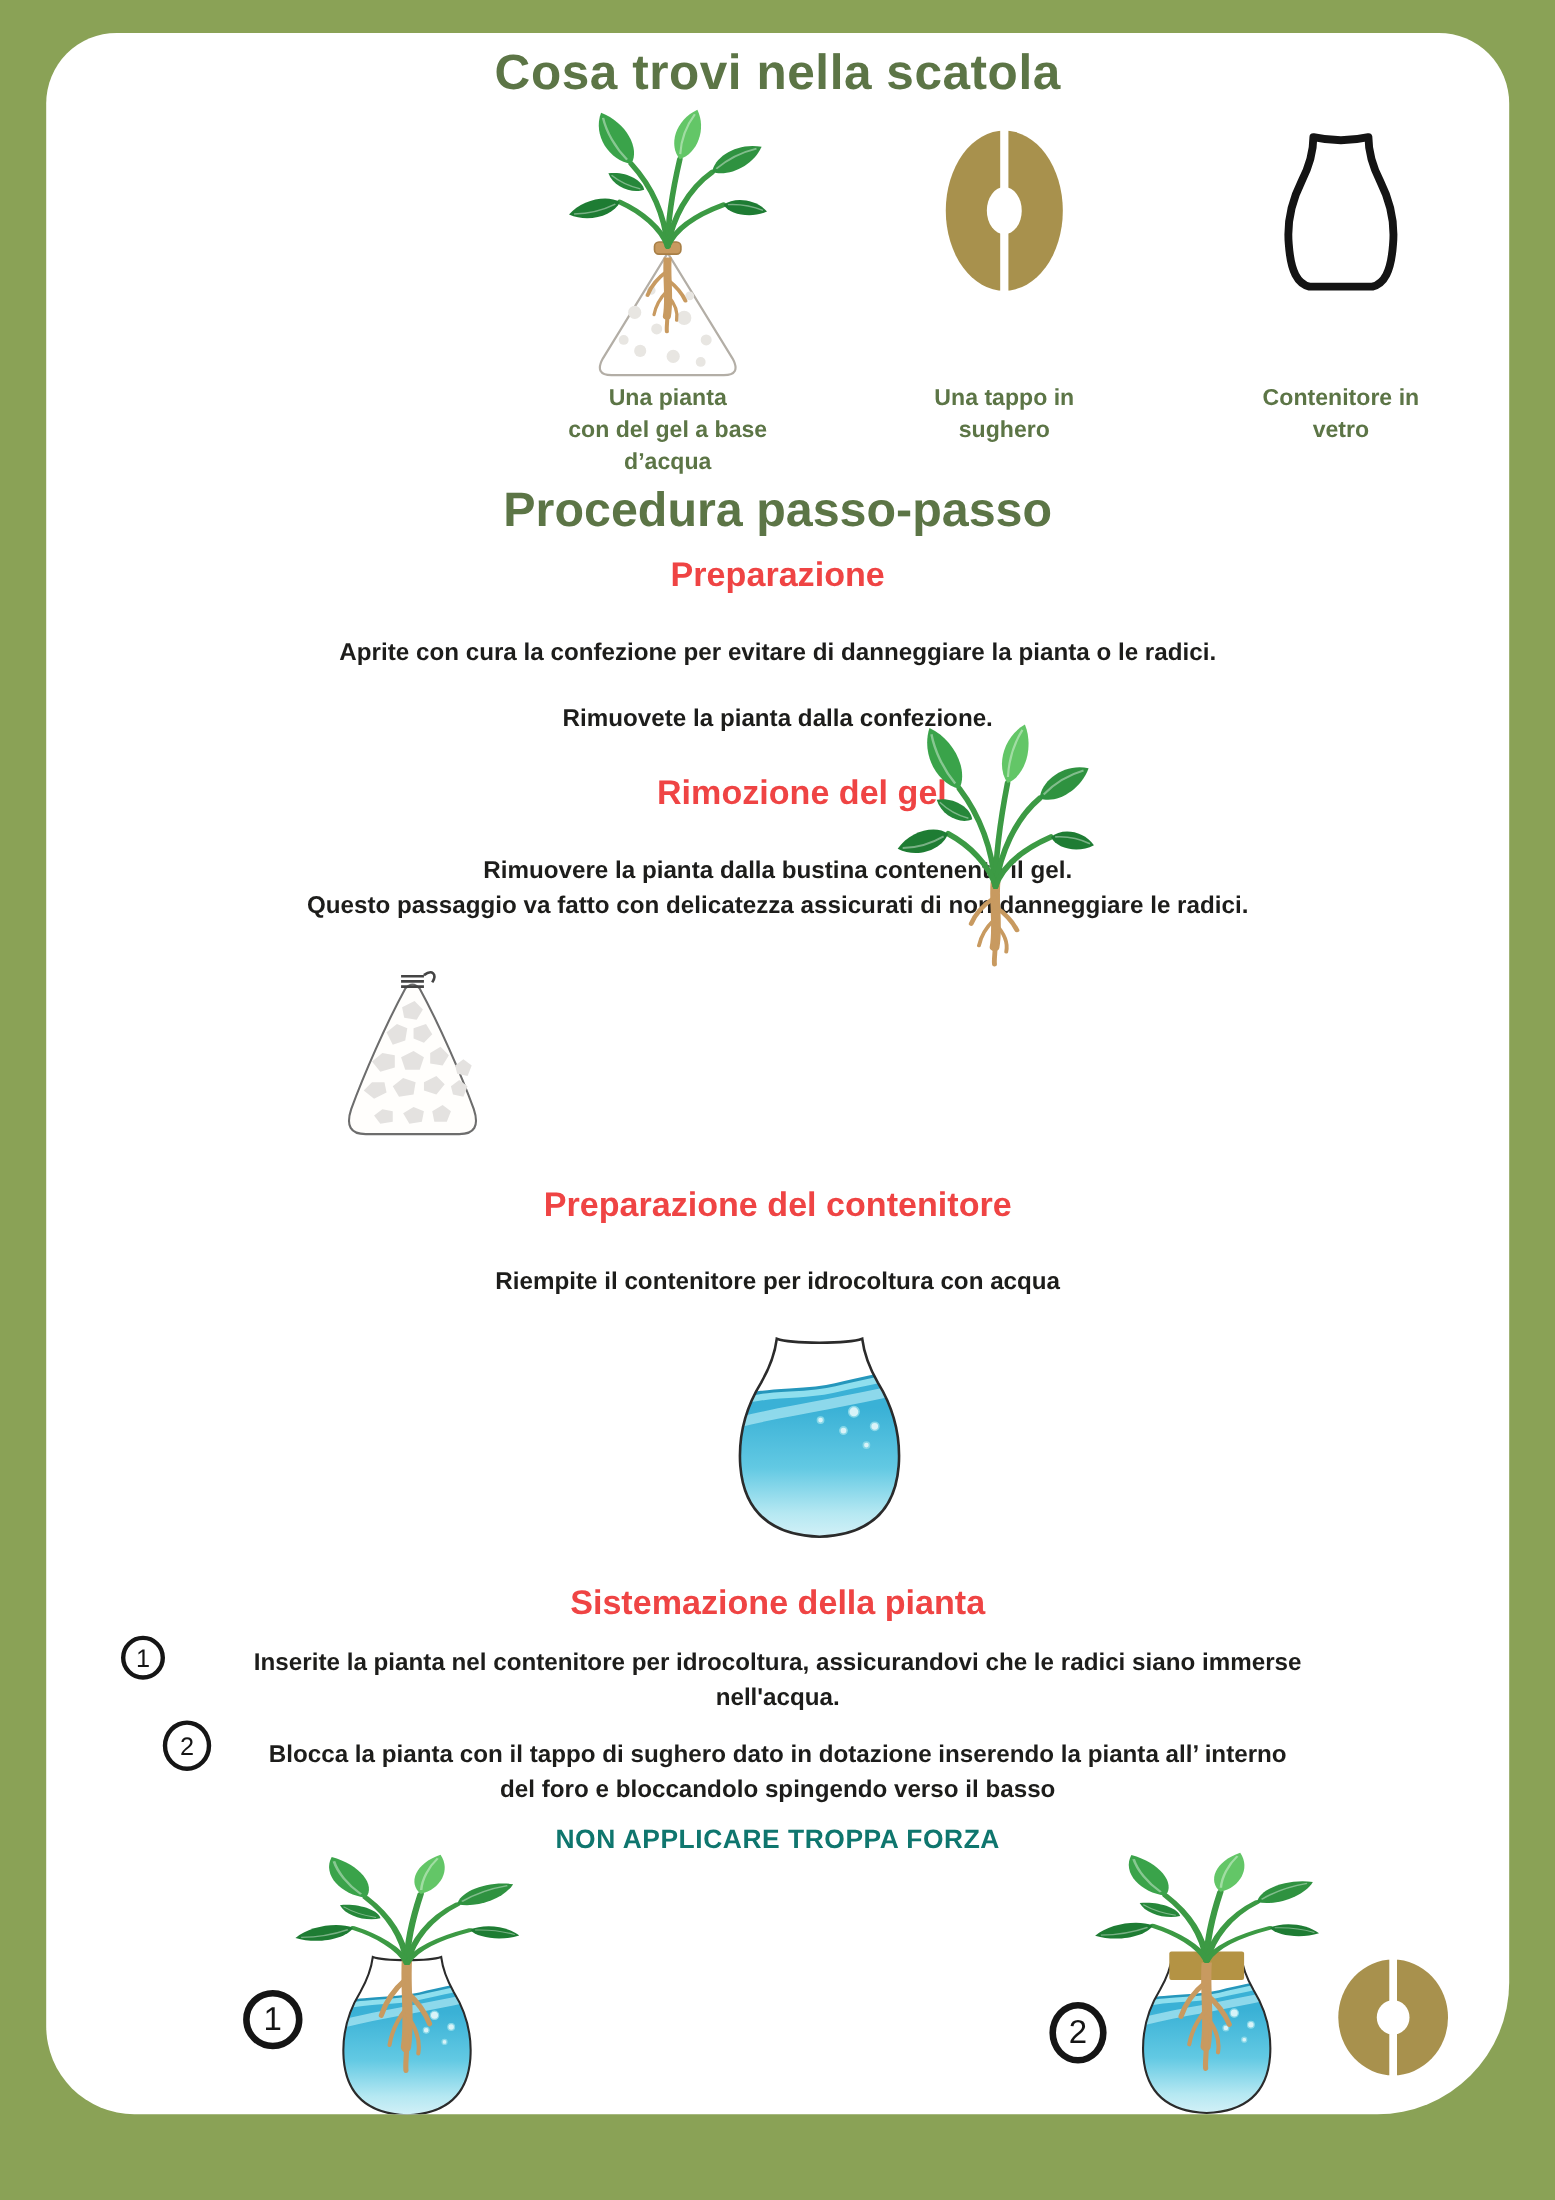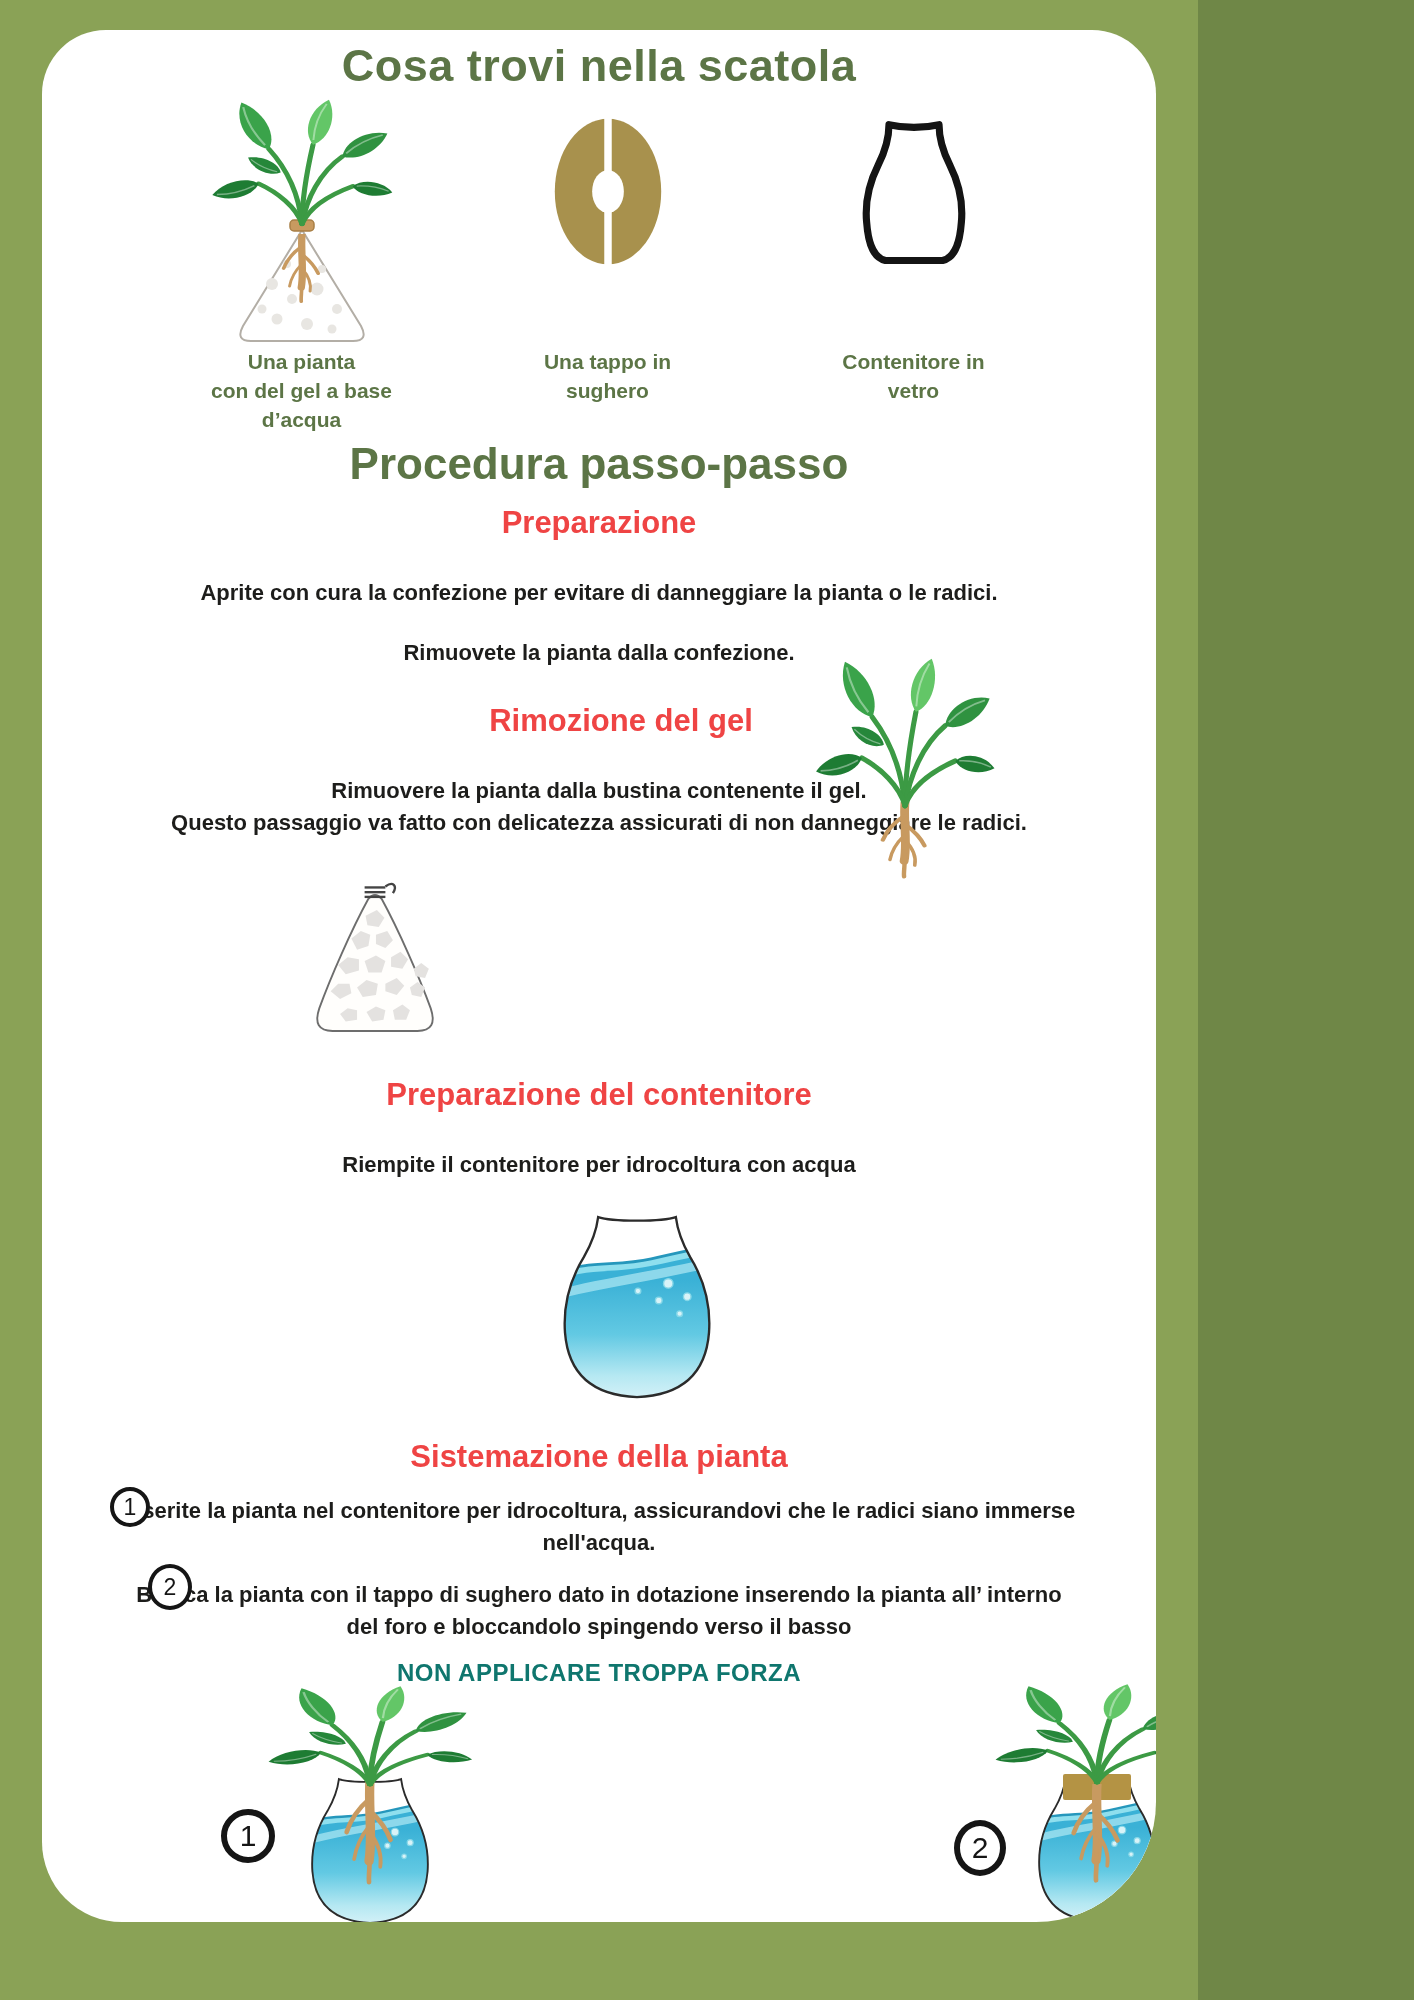--- a/index.html
+++ b/index.html
@@ -1,21 +1,21 @@
 <!DOCTYPE html>
 <html><head>
 <meta charset="utf-8">
 <style>
   html,body{margin:0;padding:0;background:#6f8747;}
-  .canvas{position:relative;width:1198px;height:2000px;background:#8aa256;
+  .canvas{position:relative;width:1414px;height:2000px;background:#8aa256;
           font-family:"Liberation Sans",sans-serif;overflow:hidden;}
   .card{position:absolute;left:42px;top:30px;right:42px;bottom:78px;background:#ffffff;
         border-radius:64px 64px 120px 80px;overflow:hidden;text-align:center;color:#1d1d1b;}
   .h1{margin:10px 0 0;font-size:45px;line-height:1.15;font-weight:bold;color:#5c7546;letter-spacing:.5px;}
-  .items-row{display:flex;justify-content:center;margin-top:2px;padding-left:17px;}
+  .items-row{display:flex;justify-content:flex-end;margin-top:2px;padding-left:17px;}
   .item{width:306px;display:flex;flex-direction:column;align-items:center;}
   .icon-area{height:248px;display:flex;align-items:flex-start;justify-content:center;}
   .item-label{margin-top:6px;font-size:21px;font-weight:bold;color:#5c7546;line-height:1.38;white-space:pre-line;}
   .h2{margin:4px 0 0;font-size:44px;line-height:50px;font-weight:bold;color:#5c7546;}
   .h3{margin:16px 0 0;font-size:31px;line-height:36px;font-weight:bold;color:#ef4444;}
   .h3-gel{margin-top:34px;padding-left:44px;} .h3-cont{margin-top:0;} .h3-place{margin-top:30px;}
   .body-text{margin:24px auto 0;font-size:22px;font-weight:bold;max-width:1240px;
              line-height:32px;white-space:pre-line;}
   .p1{margin-top:36px;} .p2{margin-top:28px;} .p-gel{margin-top:36px;} .p-cont{margin-top:36px;}
   .mid-zone{height:238px;}

